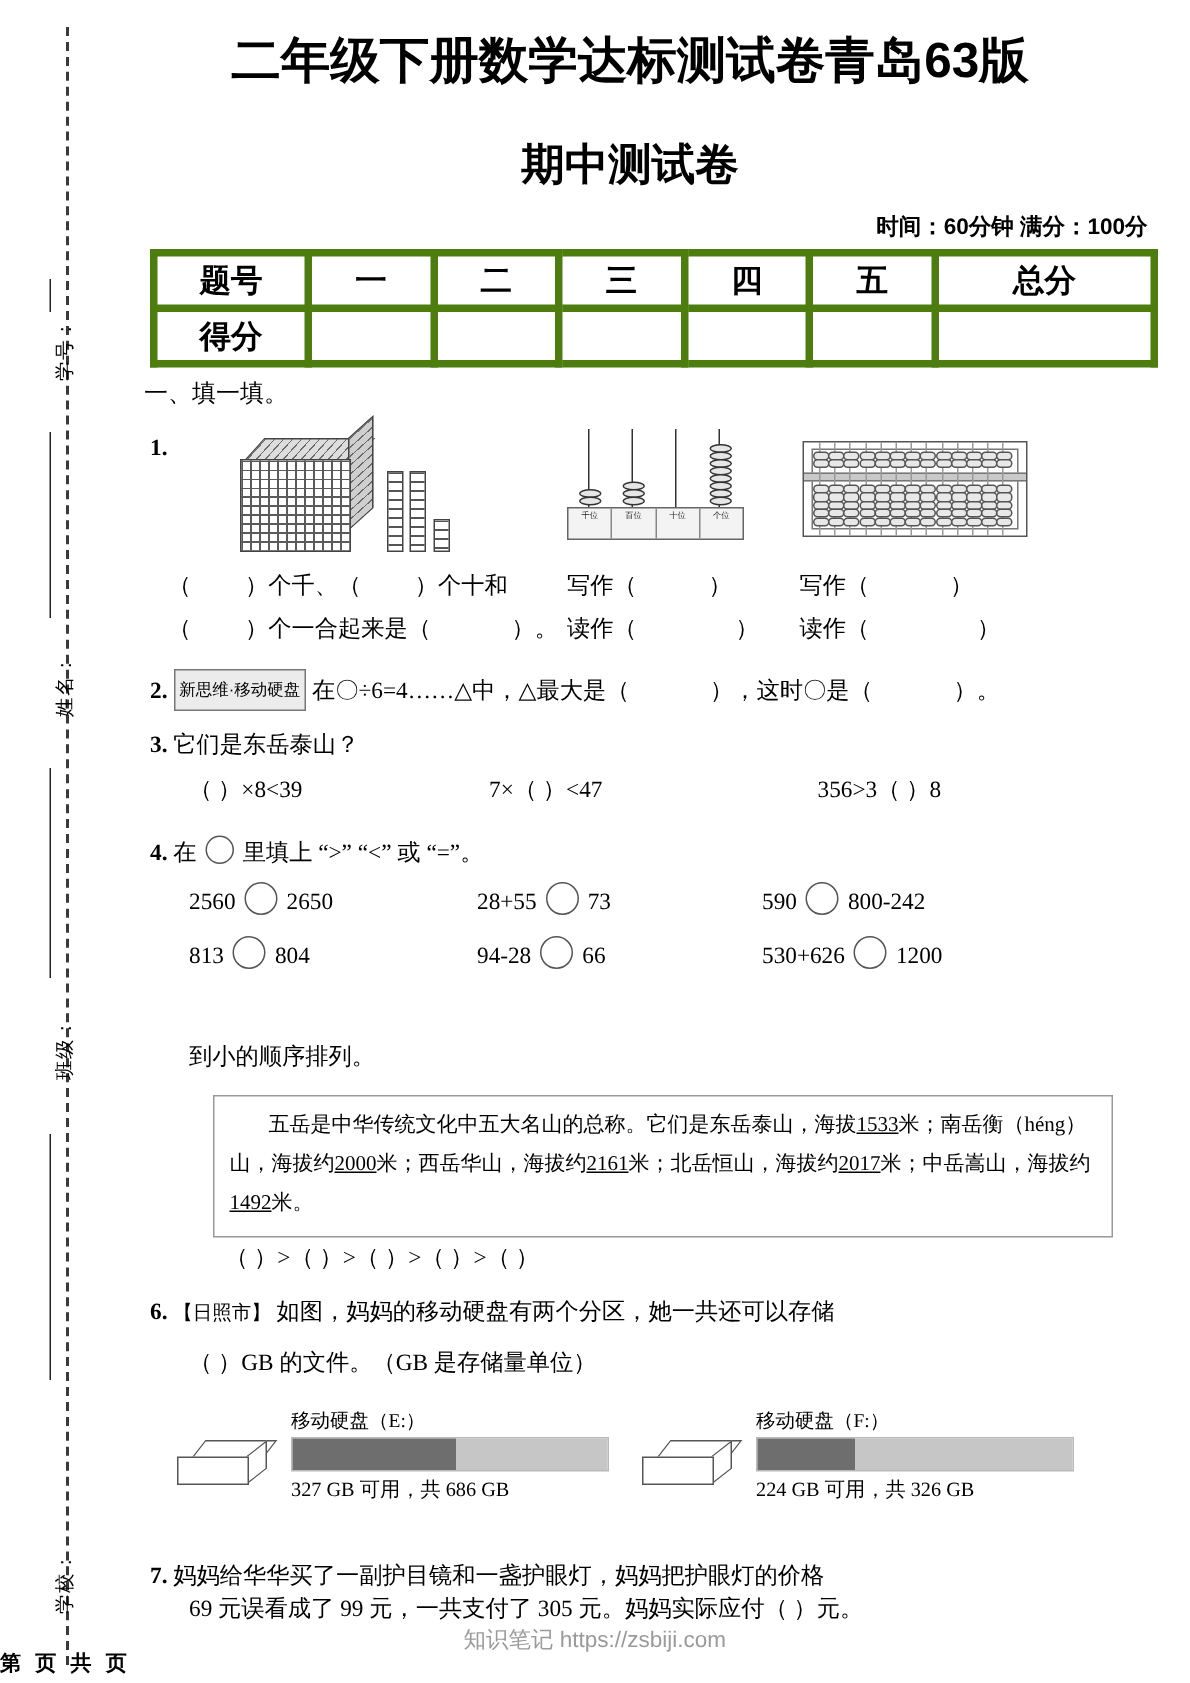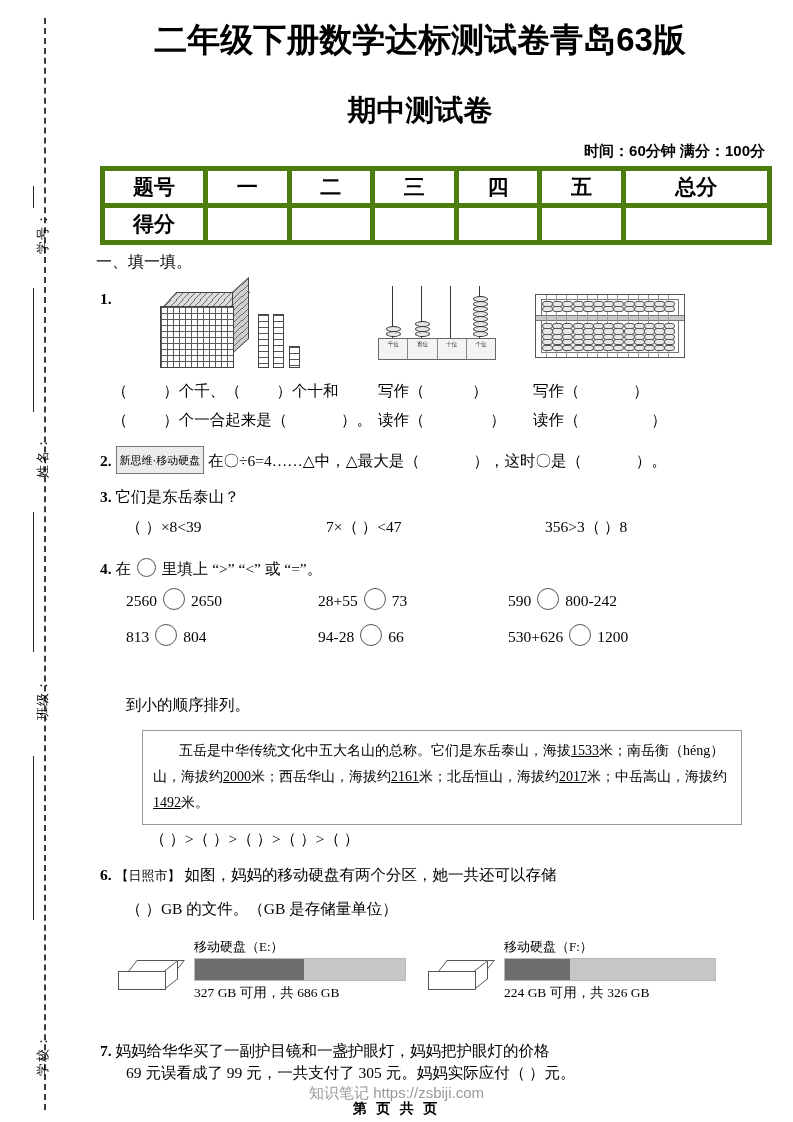--- a/index.html
+++ b/index.html
@@ -210,21 +210,21 @@
   }
 
   
   .watermark{
     position:absolute;left:0;width:793px;top:1084px;
     text-align:center;font-size:15px;color:#9a9a9a;
     font-family:"Liberation Sans","DejaVu Sans",sans-serif;
   }
   .footer{
     position:absolute;left:0;width:793px;top:1100px;
-    text-align:center;font-size:14px;font-weight:bold;letter-spacing:3px;
+    text-align:left;font-size:14px;font-weight:bold;letter-spacing:3px;
     font-family:"Liberation Serif","DejaVu Serif",serif;
   }
 </style>
 </head>
 <body>
 
 <div class="page">
 
   <div class="margin-dash"></div>
 

